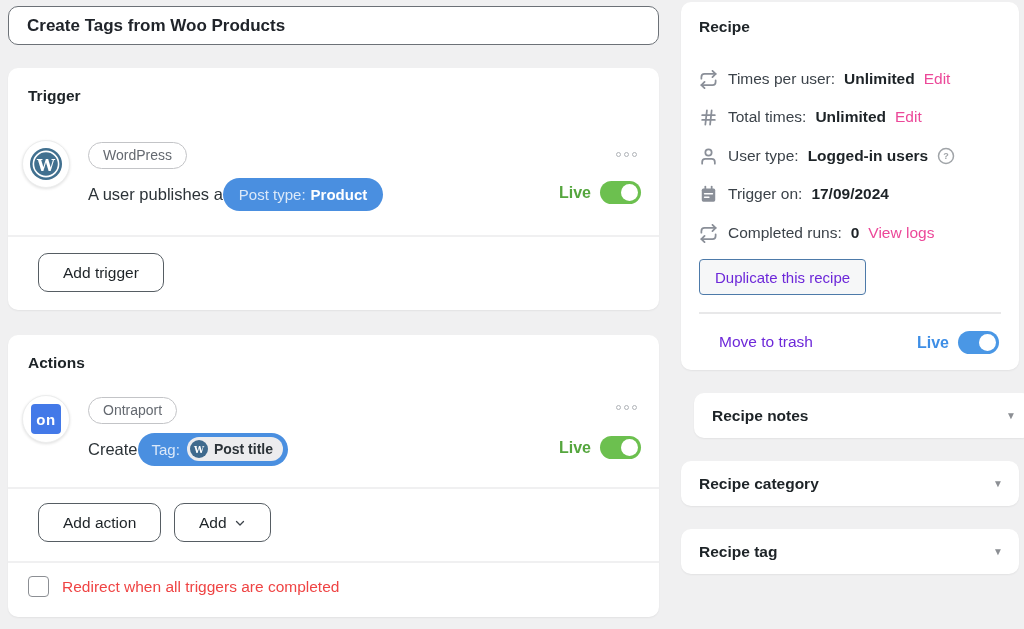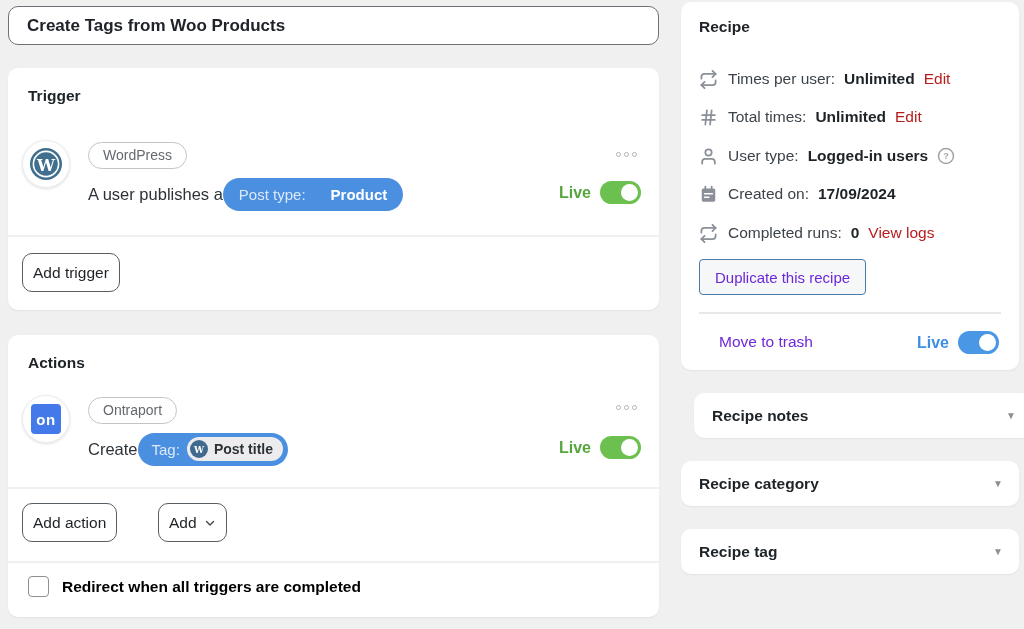--- a/index.html
+++ b/index.html
@@ -59,21 +59,21 @@
     display:flex; align-items:center; 
     font-size:16.5px; color:#2c3338;
   }
   .blue-pill {
     display:inline-flex; align-items:center; gap:5px;
     background:#4a8fe0; color:#fff; border:none; cursor:pointer;
     border-radius:17px; padding:0 16px; height:33px;
     font-family:"Liberation Sans",sans-serif; font-size:15px;
   }
   .blue-pill .pill-key { color:rgba(255,255,255,.8); }
-  .blue-pill .pill-val { font-weight:700; color:#fff;margin-left:20px; }
+  .blue-pill .pill-val { font-weight:700; color:#fff; }
   .tag-pill { padding:0 5px 0 14px; gap:7px; }
   .token-chip {
     display:inline-flex; align-items:center; gap:6px;
     background:#ececee; border-radius:12px; height:24px; padding:0 10px 0 3px;
     color:#2c3338; font-size:14px; font-weight:700;
   }
 
   .dots { position:absolute; display:flex; gap:3px; }
   .dots i {
     width:5px; height:5px; border:1.5px solid #b0b3b8; border-radius:50%;
@@ -90,43 +90,43 @@
   .toggle .knob {
     position:absolute; right:3px; top:3px; width:17px; height:17px;
     border-radius:50%; background:#fff;
   }
   .toggle-green { background:#6cc04f; }
   .toggle-blue  { background:#4a97e5; }
 
   .h-divider { position:absolute; left:0; right:0; height:2px; background:#f0f0f1; }
 
   .ghost-btn {
-    position:absolute; height:39px; padding:0 10px;
+    position:absolute; height:39px; padding:0 24px;
     background:#fff; border:1px solid #565d63; border-radius:10px;
     font-family:"Liberation Sans",sans-serif; font-size:15.5px; color:#1d2327;
-    display:inline-flex; align-items:center; gap:7px; cursor:pointer;
+    display:inline-flex; align-items:center; gap:7px; cursor:pointer;margin-left:16px;
   }
 
   .checkbox-row { position:absolute; left:20px; display:flex; align-items:center; gap:13px; }
   .checkbox {
     width:21px; height:21px; border:1.5px solid #8c8f94; border-radius:4px;
     background:#fff; display:inline-block; cursor:pointer;
   }
-  .checkbox-label { font-size:15.5px; color:#000000;font-weight:bold; }
+  .checkbox-label { font-size:15.5px; color:#ef4444; }
 
   
   #recipe-card { left:681px; top:2px; width:338px; height:368px; }
   .r-row {
     position:absolute; left:18px; right:14px; height:30px;
     display:flex; align-items:center; gap:9px; font-size:15.5px; color:#3c434a;
   }
   .r-icon { width:20px; height:20px; flex:0 0 20px; display:flex; align-items:center; }
   .r-label { white-space:nowrap; }
   .r-value { font-weight:700; color:#1d2327; white-space:nowrap; }
-  .r-link  { color:#b91c1c; text-decoration:none; cursor:pointer; white-space:nowrap; }
+  .r-link  { color:#ec4899; text-decoration:none; cursor:pointer; white-space:nowrap; }
 
   #duplicate-btn {
     position:absolute; left:18px; top:257px; height:36px; padding:0 15px;
     background:#f6f7f8; border:1px solid #4d7aa9; border-radius:4px;
     color:#6d28d9; font-family:"Liberation Sans",sans-serif; font-size:15px; cursor:pointer;
   }
   #recipe-card .h-divider { left:18px; right:18px; top:310px; height:1.5px; background:#e8e8e9; }
   #trash-link {
     position:absolute; left:38px; top:331px;
     color:#6d28d9; font-size:15.5px; font-weight:500; cursor:pointer; text-decoration:none;
@@ -302,21 +302,21 @@
     <div class="r-row" style="top:177px;">
       <span class="r-icon">
         <svg width="19" height="19" viewBox="0 0 24 24">
           <rect x="3.5" y="4.5" width="17" height="16.5" rx="2" fill="#8a8f98"></rect>
           <line x1="8" y1="2" x2="8" y2="6" stroke="#8a8f98" stroke-width="2.2" stroke-linecap="round"></line>
           <line x1="16" y1="2" x2="16" y2="6" stroke="#8a8f98" stroke-width="2.2" stroke-linecap="round"></line>
           <line x1="7" y1="11" x2="17" y2="11" stroke="#fff" stroke-width="1.8" stroke-linecap="round"></line>
           <line x1="7" y1="15.5" x2="12.5" y2="15.5" stroke="#fff" stroke-width="1.8" stroke-linecap="round"></line>
         </svg>
       </span>
-      <span class="r-label">Created on:</span>
+      <span class="r-label">Trigger on:</span>
       <span class="r-value">17/09/2024</span>
     </div>
 
     <div class="r-row" style="top:216px;">
       <span class="r-icon">
         <svg width="19" height="19" viewBox="0 0 24 24" fill="none" stroke="#8a8f98" stroke-width="2.2" stroke-linecap="round" stroke-linejoin="round">
           <polyline points="17 1 21 5 17 9"></polyline>
             <path d="M3 11V9a4 4 0 0 1 4-4h14"></path>
           <polyline points="7 23 3 19 7 15"></polyline>
             <path d="M21 13v2a4 4 0 0 1-4 4H3"></path>

